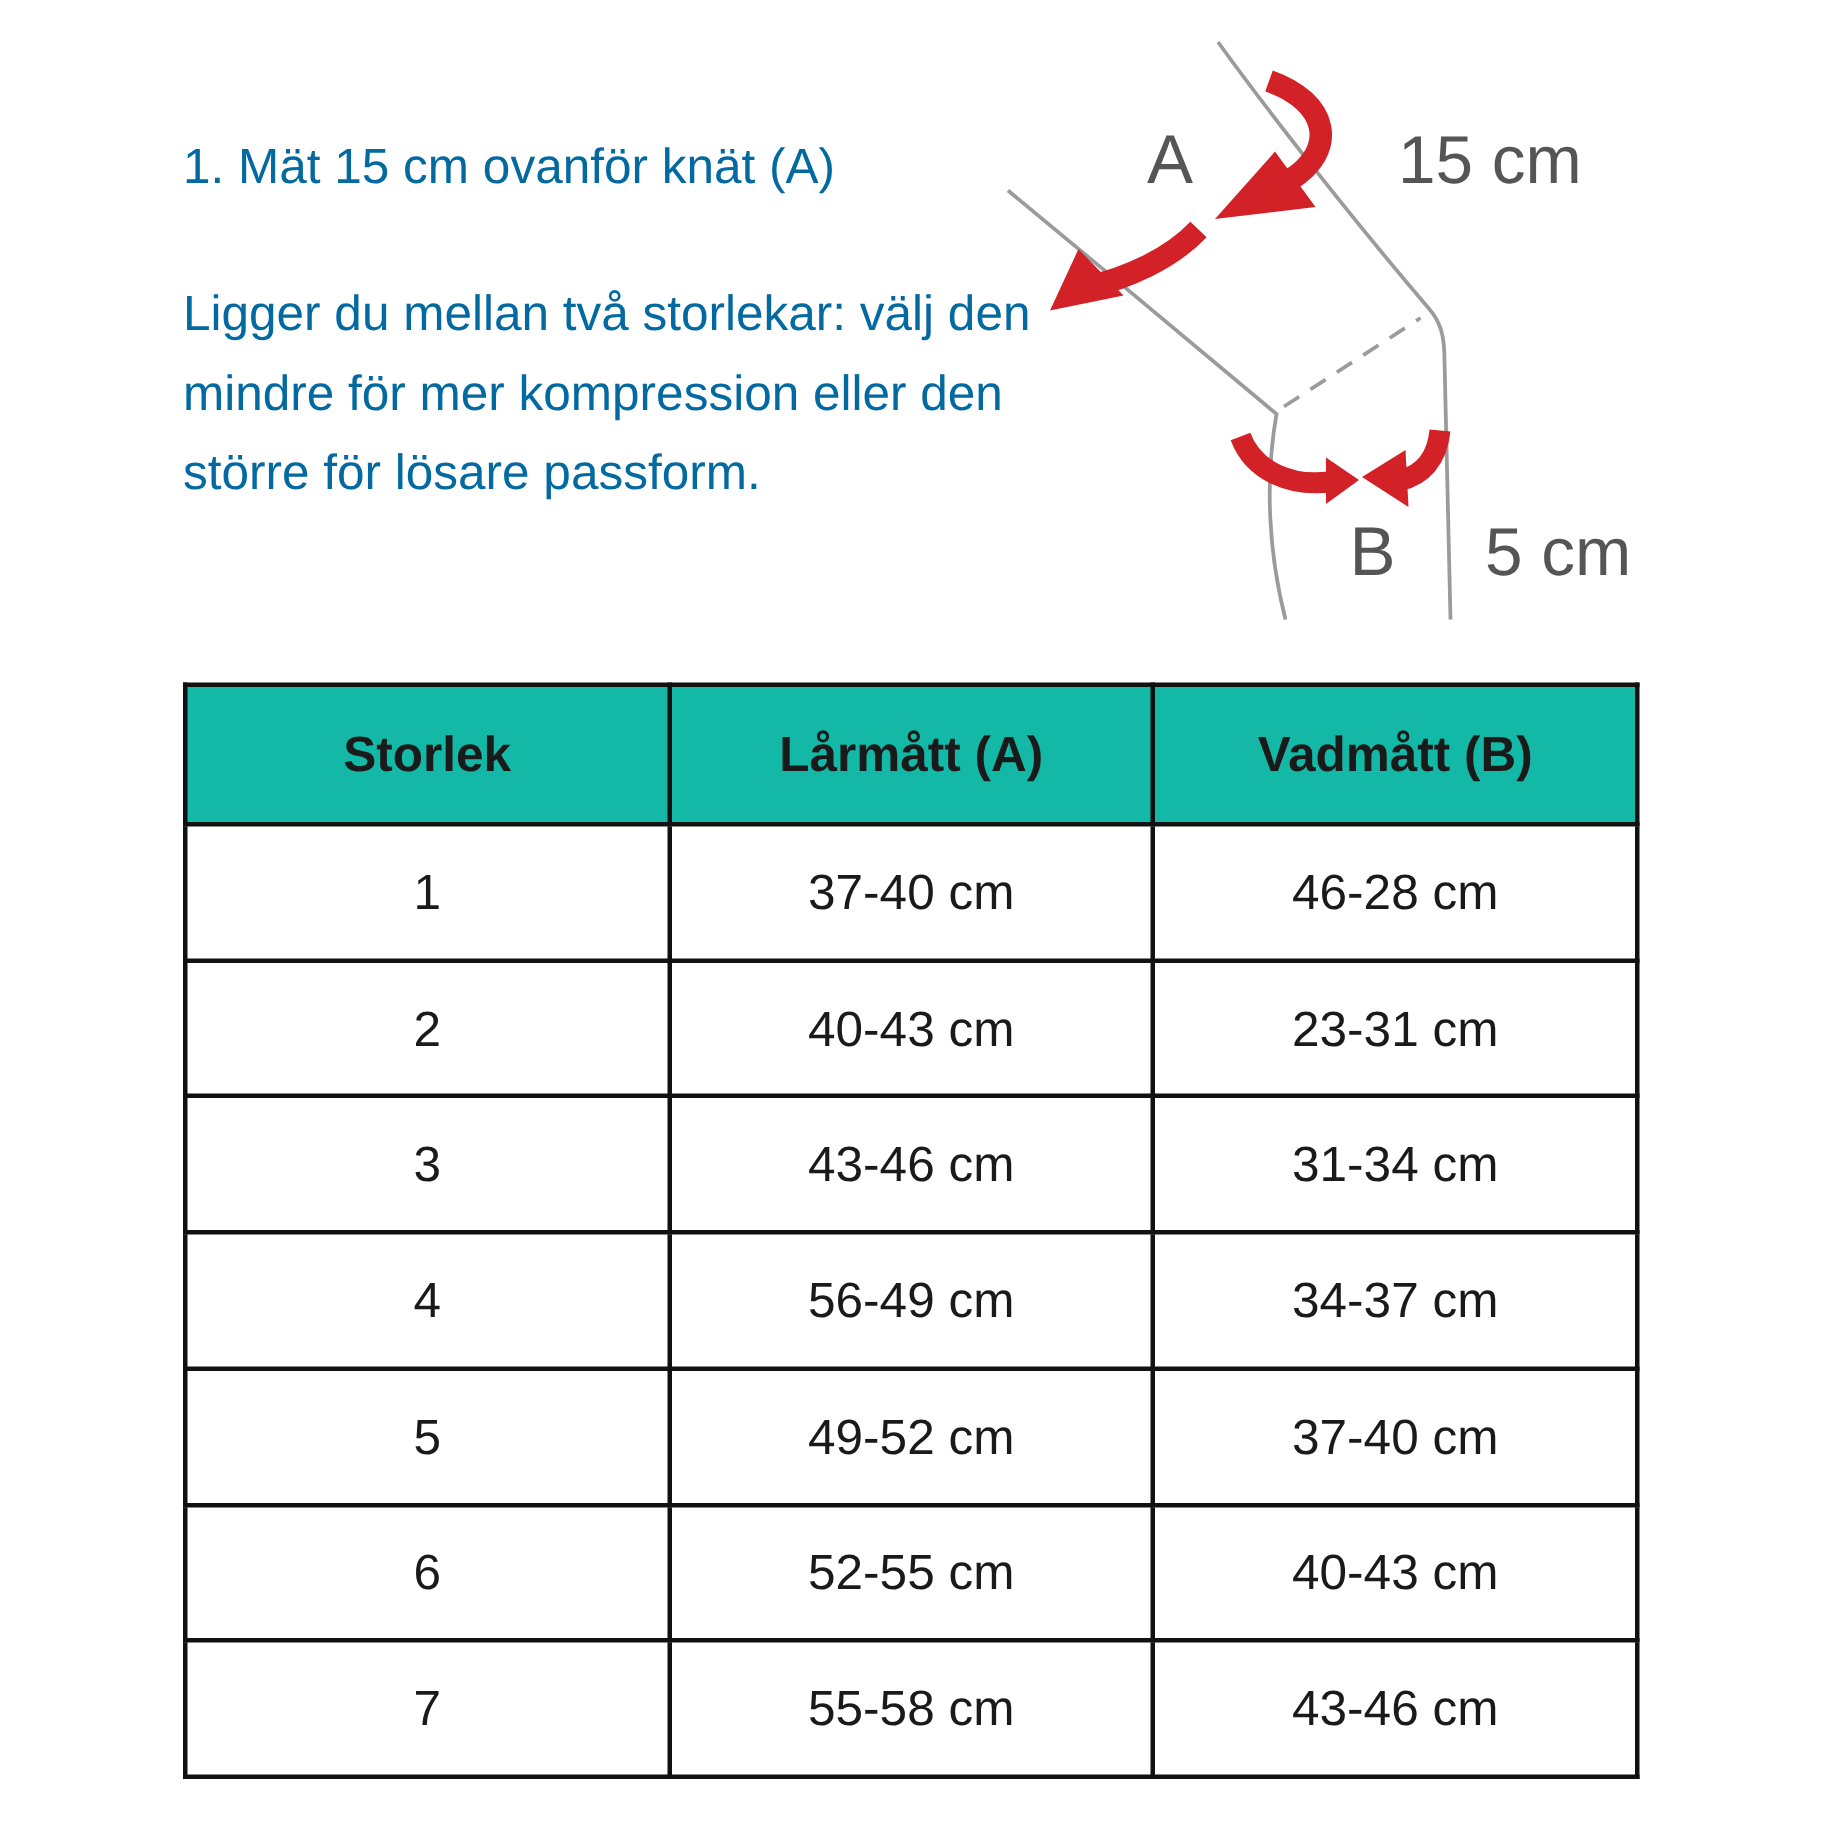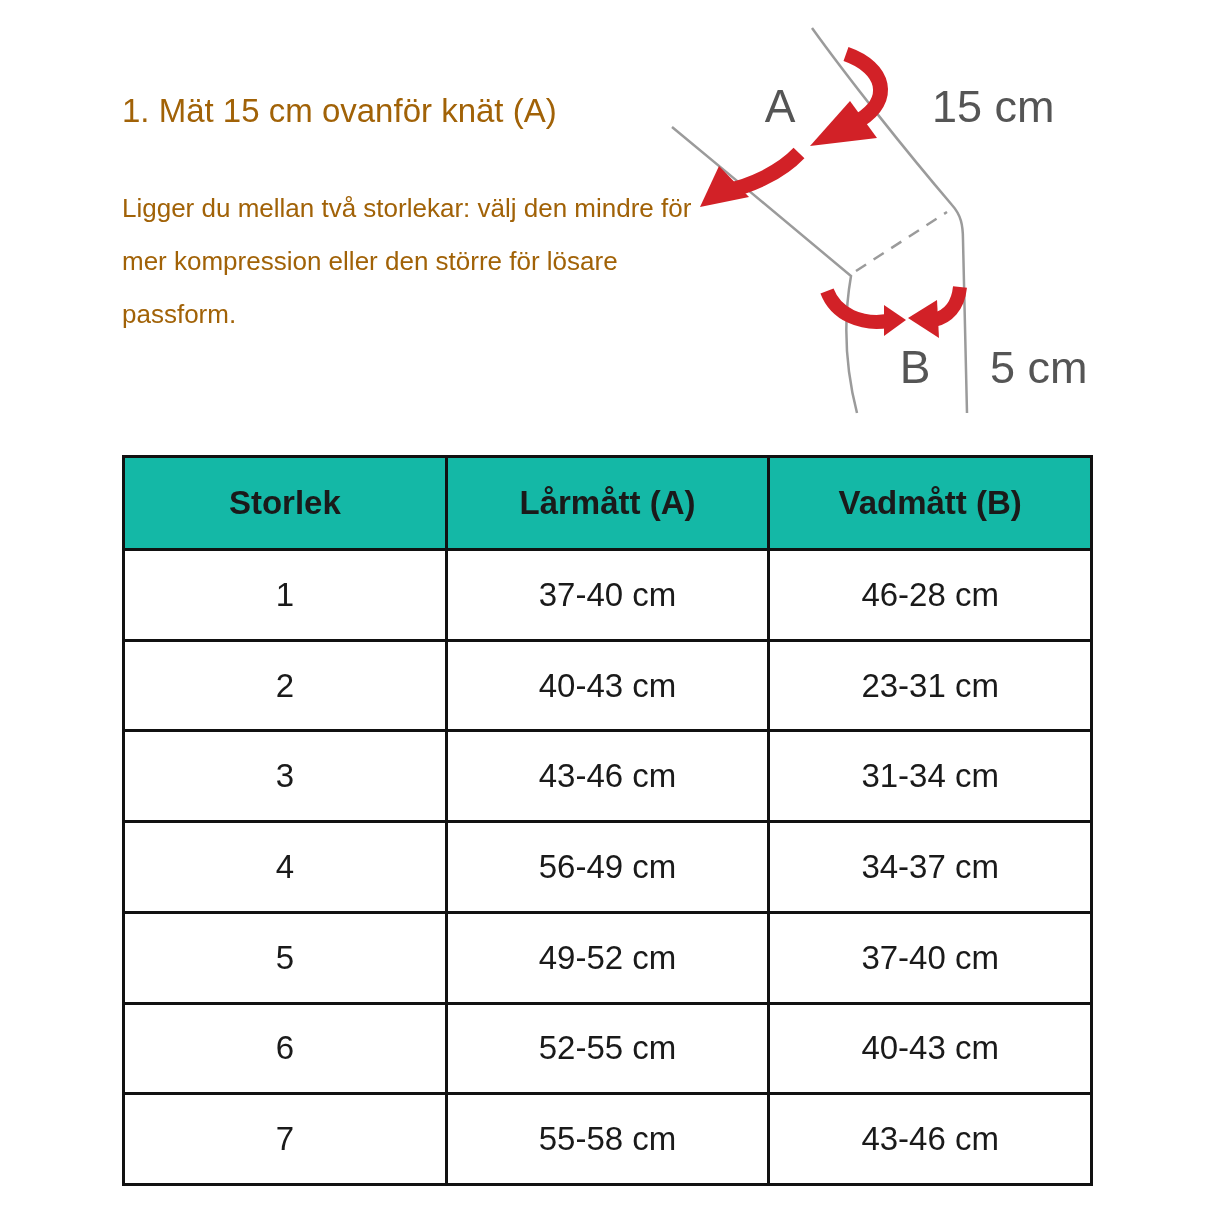--- a/index.html
+++ b/index.html
@@ -8,31 +8,31 @@
     background: #ffffff;
     font-family: "Liberation Sans", sans-serif;
     position: relative;
     overflow: hidden;
   }
 
   
   .instructions {
     position: absolute;
     left: 122px; top: 86px;
-    color: #a16207;
+    color: #0369a1;
   }
   .instructions .step {
     margin: 0;
     font-size: 33px;
     line-height: 50px;
     white-space: nowrap;
   }
   .instructions .note {
     margin: 46px 0 0 0;
-    font-size: 26px;
+    font-size: 33px;
     line-height: 53px;
     width: 606px;
   }
 
   
   .diagram {
     position: absolute;
     left: 650px; top: 0;
     margin: 0;
     width: 464px; height: 432px;

